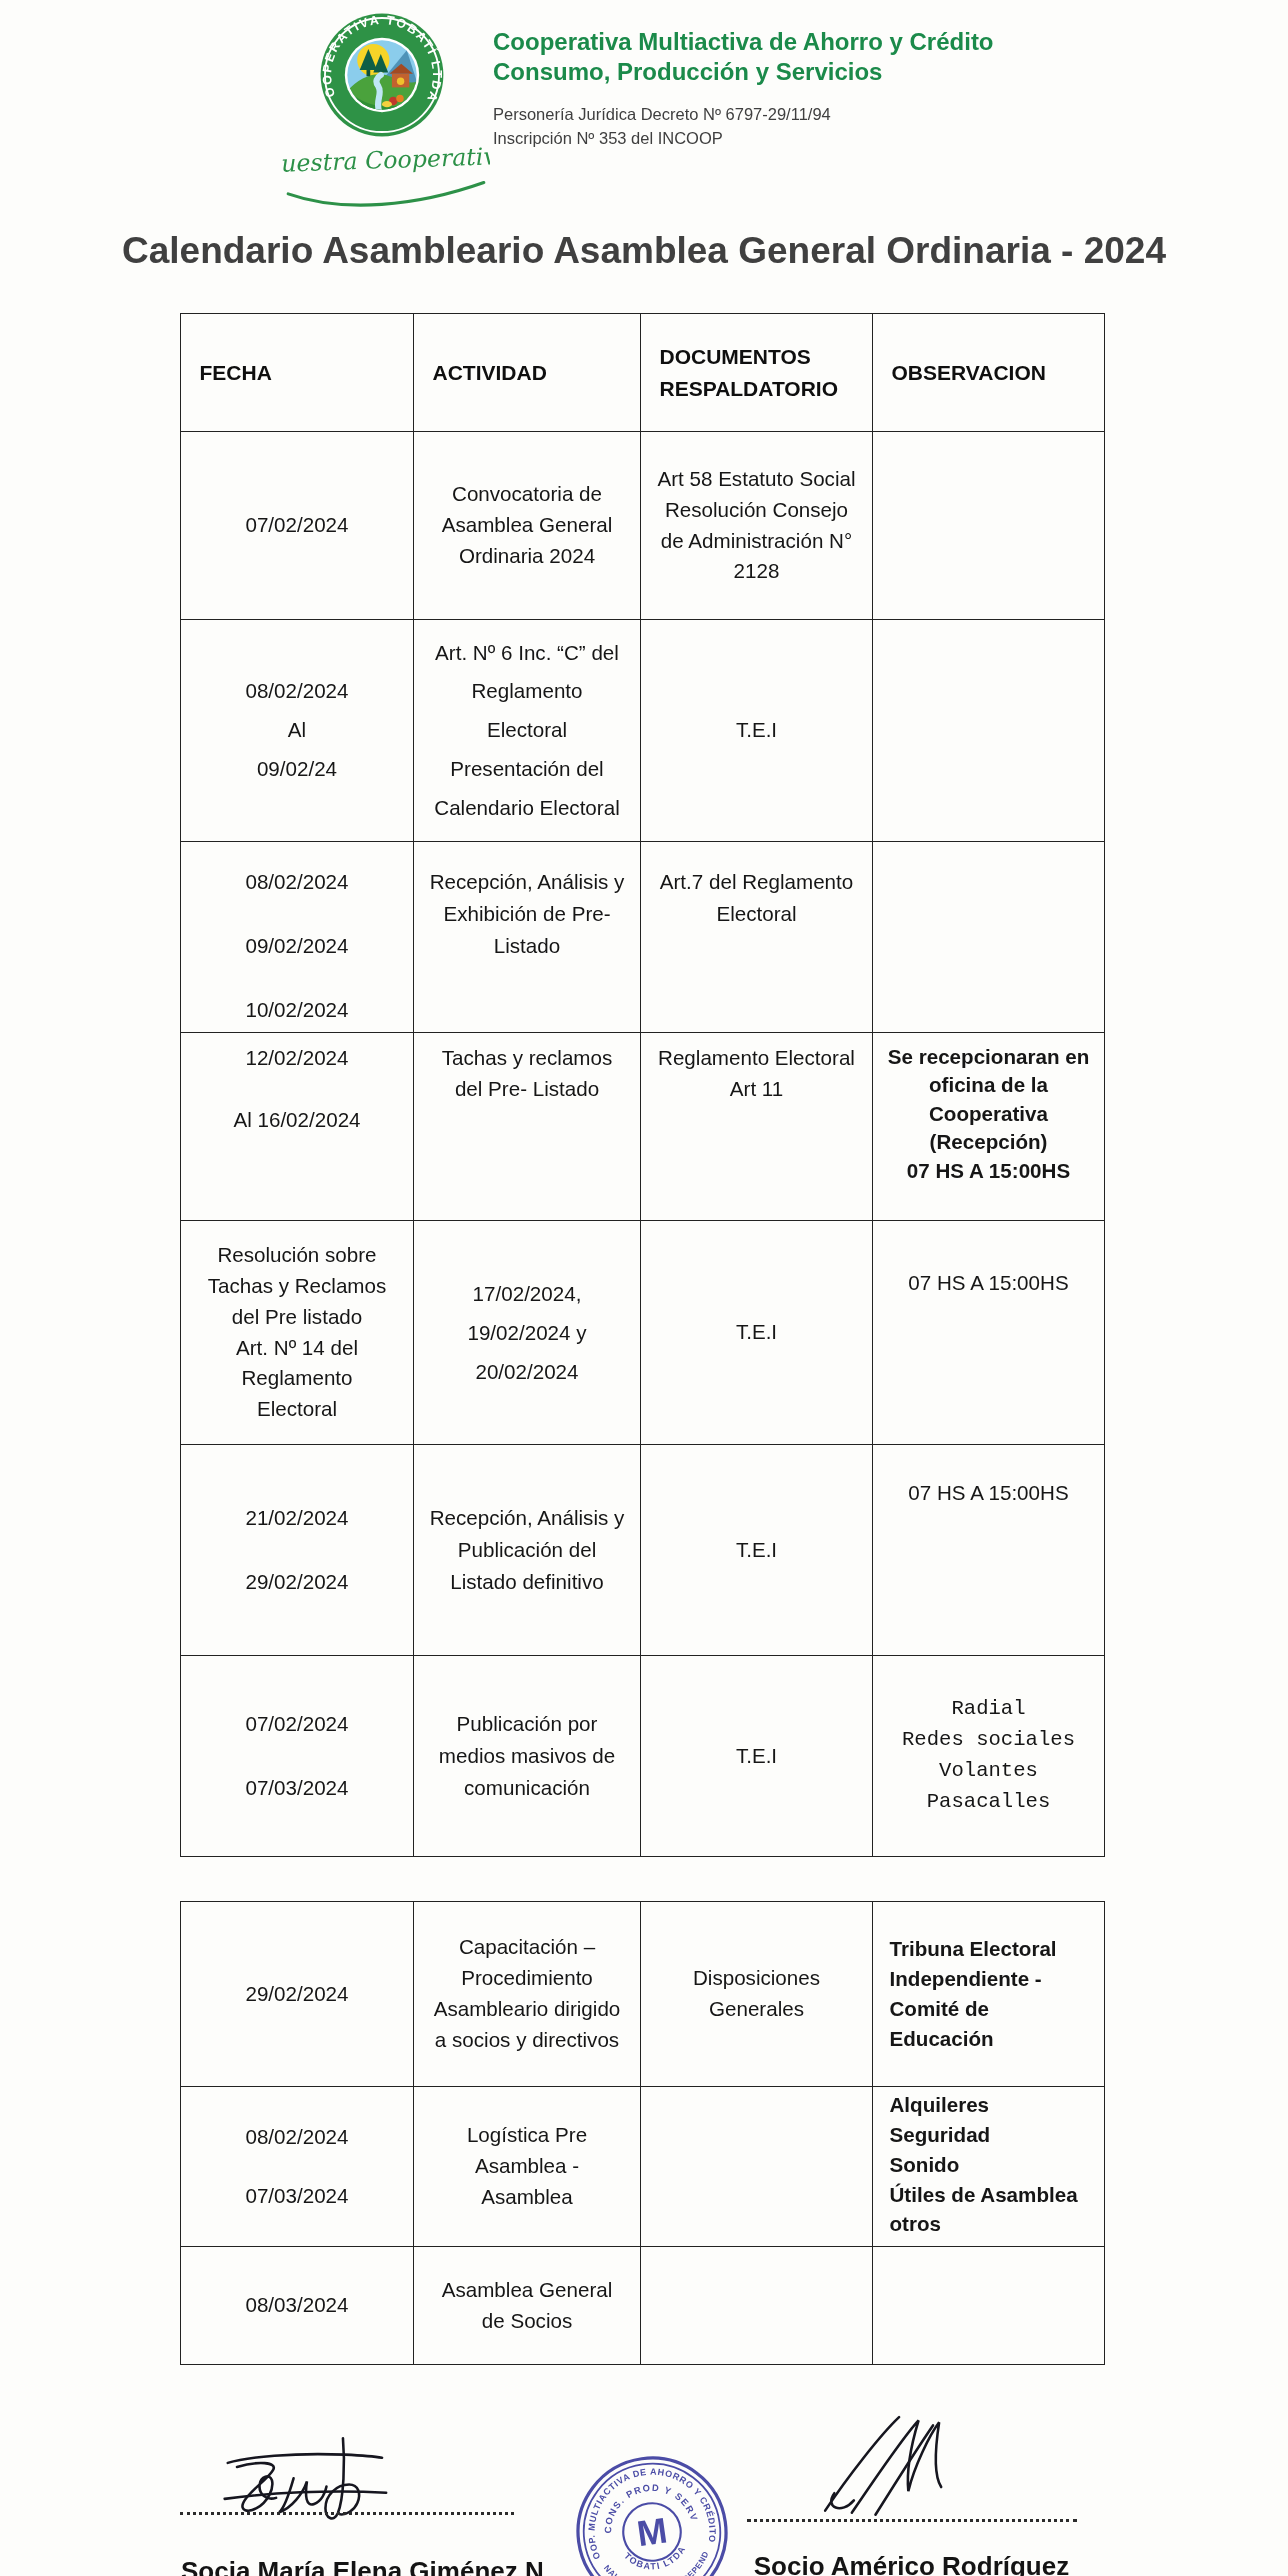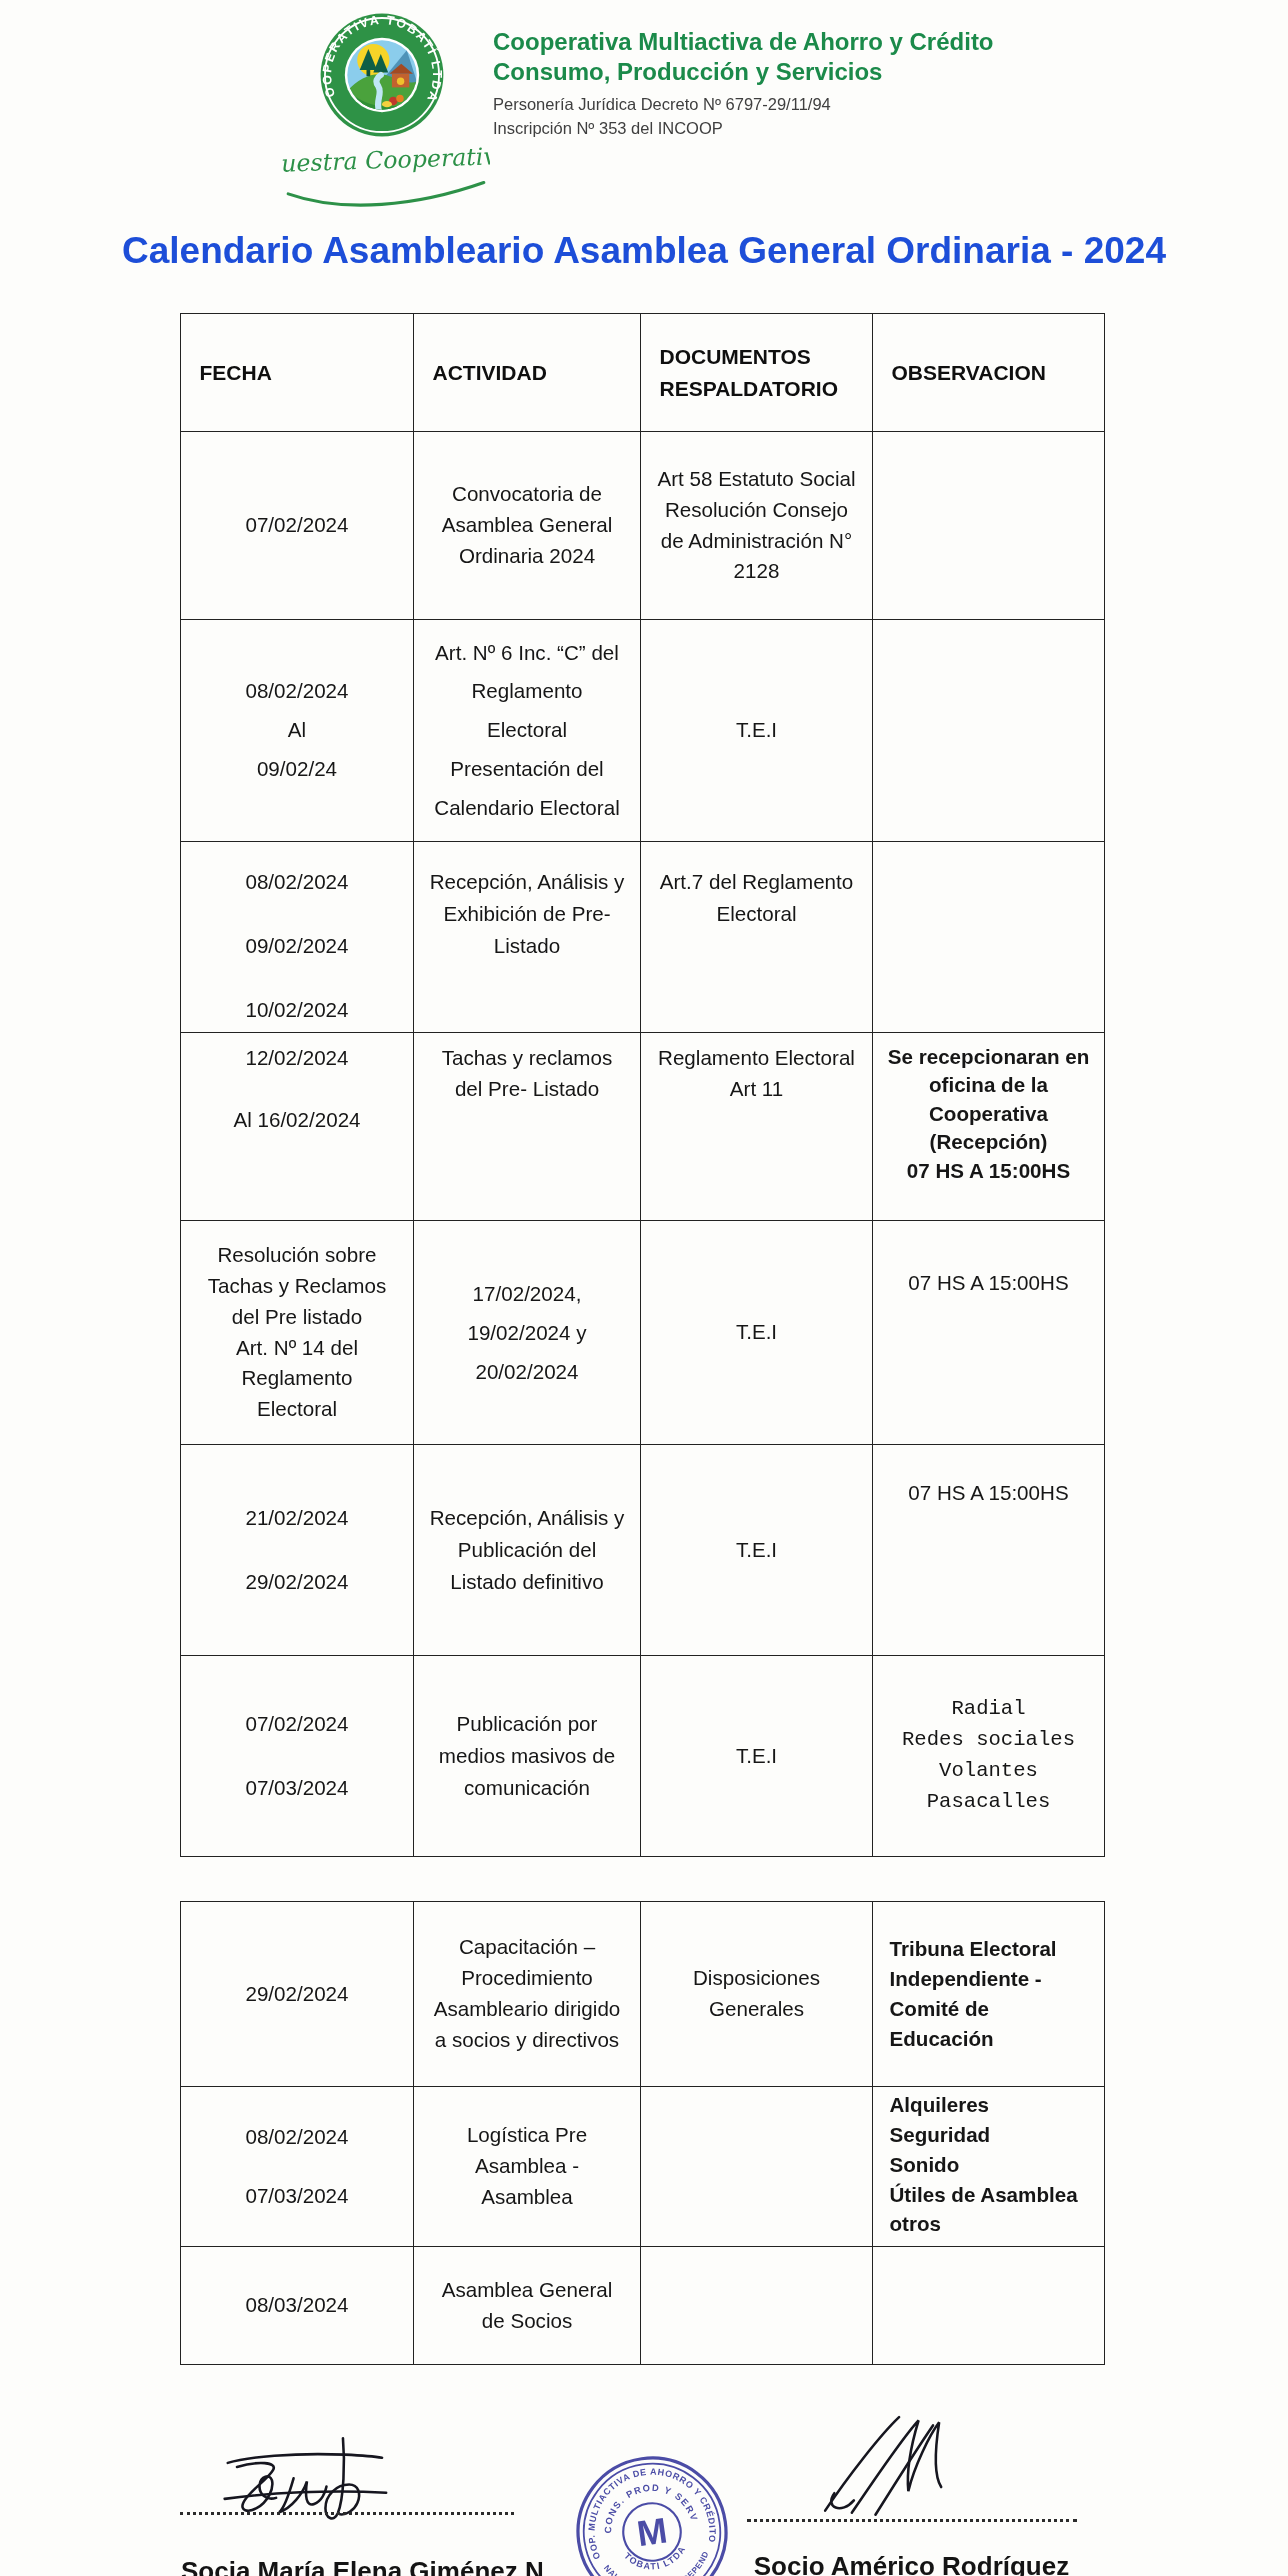--- a/index.html
+++ b/index.html
@@ -10,25 +10,25 @@
     font-family:"Liberation Sans","DejaVu Sans",sans-serif;
     color:#1a1a1a;
     overflow:hidden;
   }
   
   .logo-svg{position:absolute;left:320px;top:13.4px;width:124px;height:124px;}
   .tagline-svg{position:absolute;left:282px;top:138px;width:208px;height:88px;}
   .org-block{position:absolute;left:493px;top:27px;width:618px;}
   .org-line{font-size:24px;line-height:1.26;font-weight:700;color:#1b8a4a;}
   .brand{font-size:43px;font-weight:800;color:#15813f;letter-spacing:0;line-height:1.12;margin-top:4.1px;}
-  .legal{margin-top:6px;font-size:16.5px;line-height:1.45;color:#3f3f3f;font-weight:400;}
+  .legal{margin-top:16px;font-size:16.5px;line-height:1.45;color:#3f3f3f;font-weight:400;}
   
   .doc-title{
     position:absolute;left:0;top:230px;width:100%;
-    text-align:center;font-size:37px;font-weight:800;color:#1d4ed8;margin:0;
+    text-align:center;font-size:37px;font-weight:800;color:#404040;margin:0;
     letter-spacing:0;
   }
   
   table.cal{
     position:absolute;left:180px;border-collapse:collapse;table-layout:fixed;
     width:925px;background:transparent;
   }
   #table1{top:313px;}
   #table2{top:1901px;}
   table.cal col.c1{width:233px}

